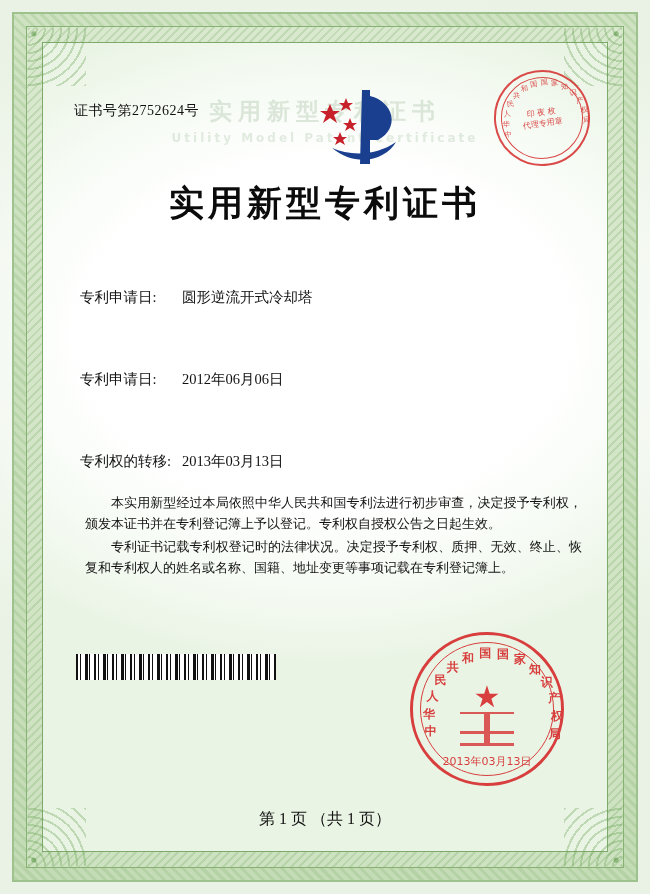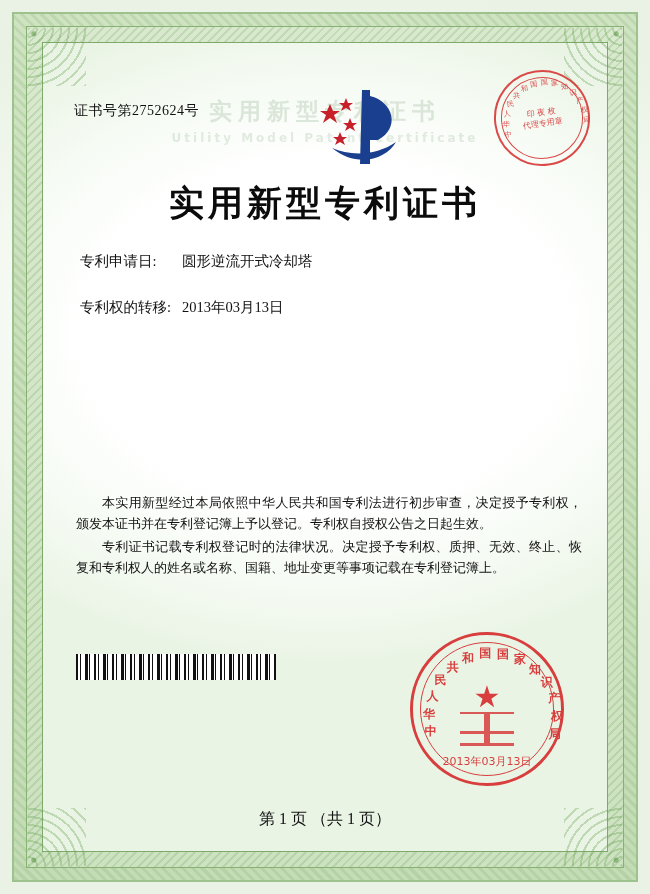--- a/index.html
+++ b/index.html
@@ -177,34 +177,35 @@
     margin-bottom: 27px;
     white-space: nowrap;
   }
   .field-label {
     display: inline-block;
     width: 102px;
     letter-spacing: 0px;
   }
   .field-value {
     display: inline-block;
+    margin-top: 36px;
   }
 
   .paragraphs {
     position: absolute;
     left: 34px;
     right: 26px;
     top: 450px;
     font-size: 13px;
     line-height: 21px;
     color: #111;
     text-align: justify;
   }
   .paragraphs p {
-    margin: 0 0 2px 0;
+    margin: 0 0 2px 9px;
     text-indent: 26px;
   }
 
   
   .barcode {
     position: absolute;
     left: 34px;
     top: 612px;
     width: 200px;
     height: 26px;
@@ -368,20 +369,23 @@
       </div>
     </div>
 
     <div class="main-title">实用新型专利证书</div>
 
     <div class="fields">
       <div class="field-row">
         <span class="field-label">专利申请日:</span><span class="field-value">圆形逆流开式冷却塔</span>
       </div>
       <div class="field-row">
+        <span class="field-label">专利申请日:</span><span class="field-value">2012年06月06日</span>
+      </div>
+      <div class="field-row">
         <span class="field-label">专利权的转移:</span><span class="field-value">2013年03月13日</span>
       </div>
     </div>
 
     <div class="paragraphs">
       <p>本实用新型经过本局依照中华人民共和国专利法进行初步审查，决定授予专利权，颁发本证书并在专利登记簿上予以登记。专利权自授权公告之日起生效。</p>
       <p>专利证书记载专利权登记时的法律状况。决定授予专利权、质押、无效、终止、恢复和专利权人的姓名或名称、国籍、地址变更等事项记载在专利登记簿上。</p>
     </div>
 
     <div class="barcode"></div>

